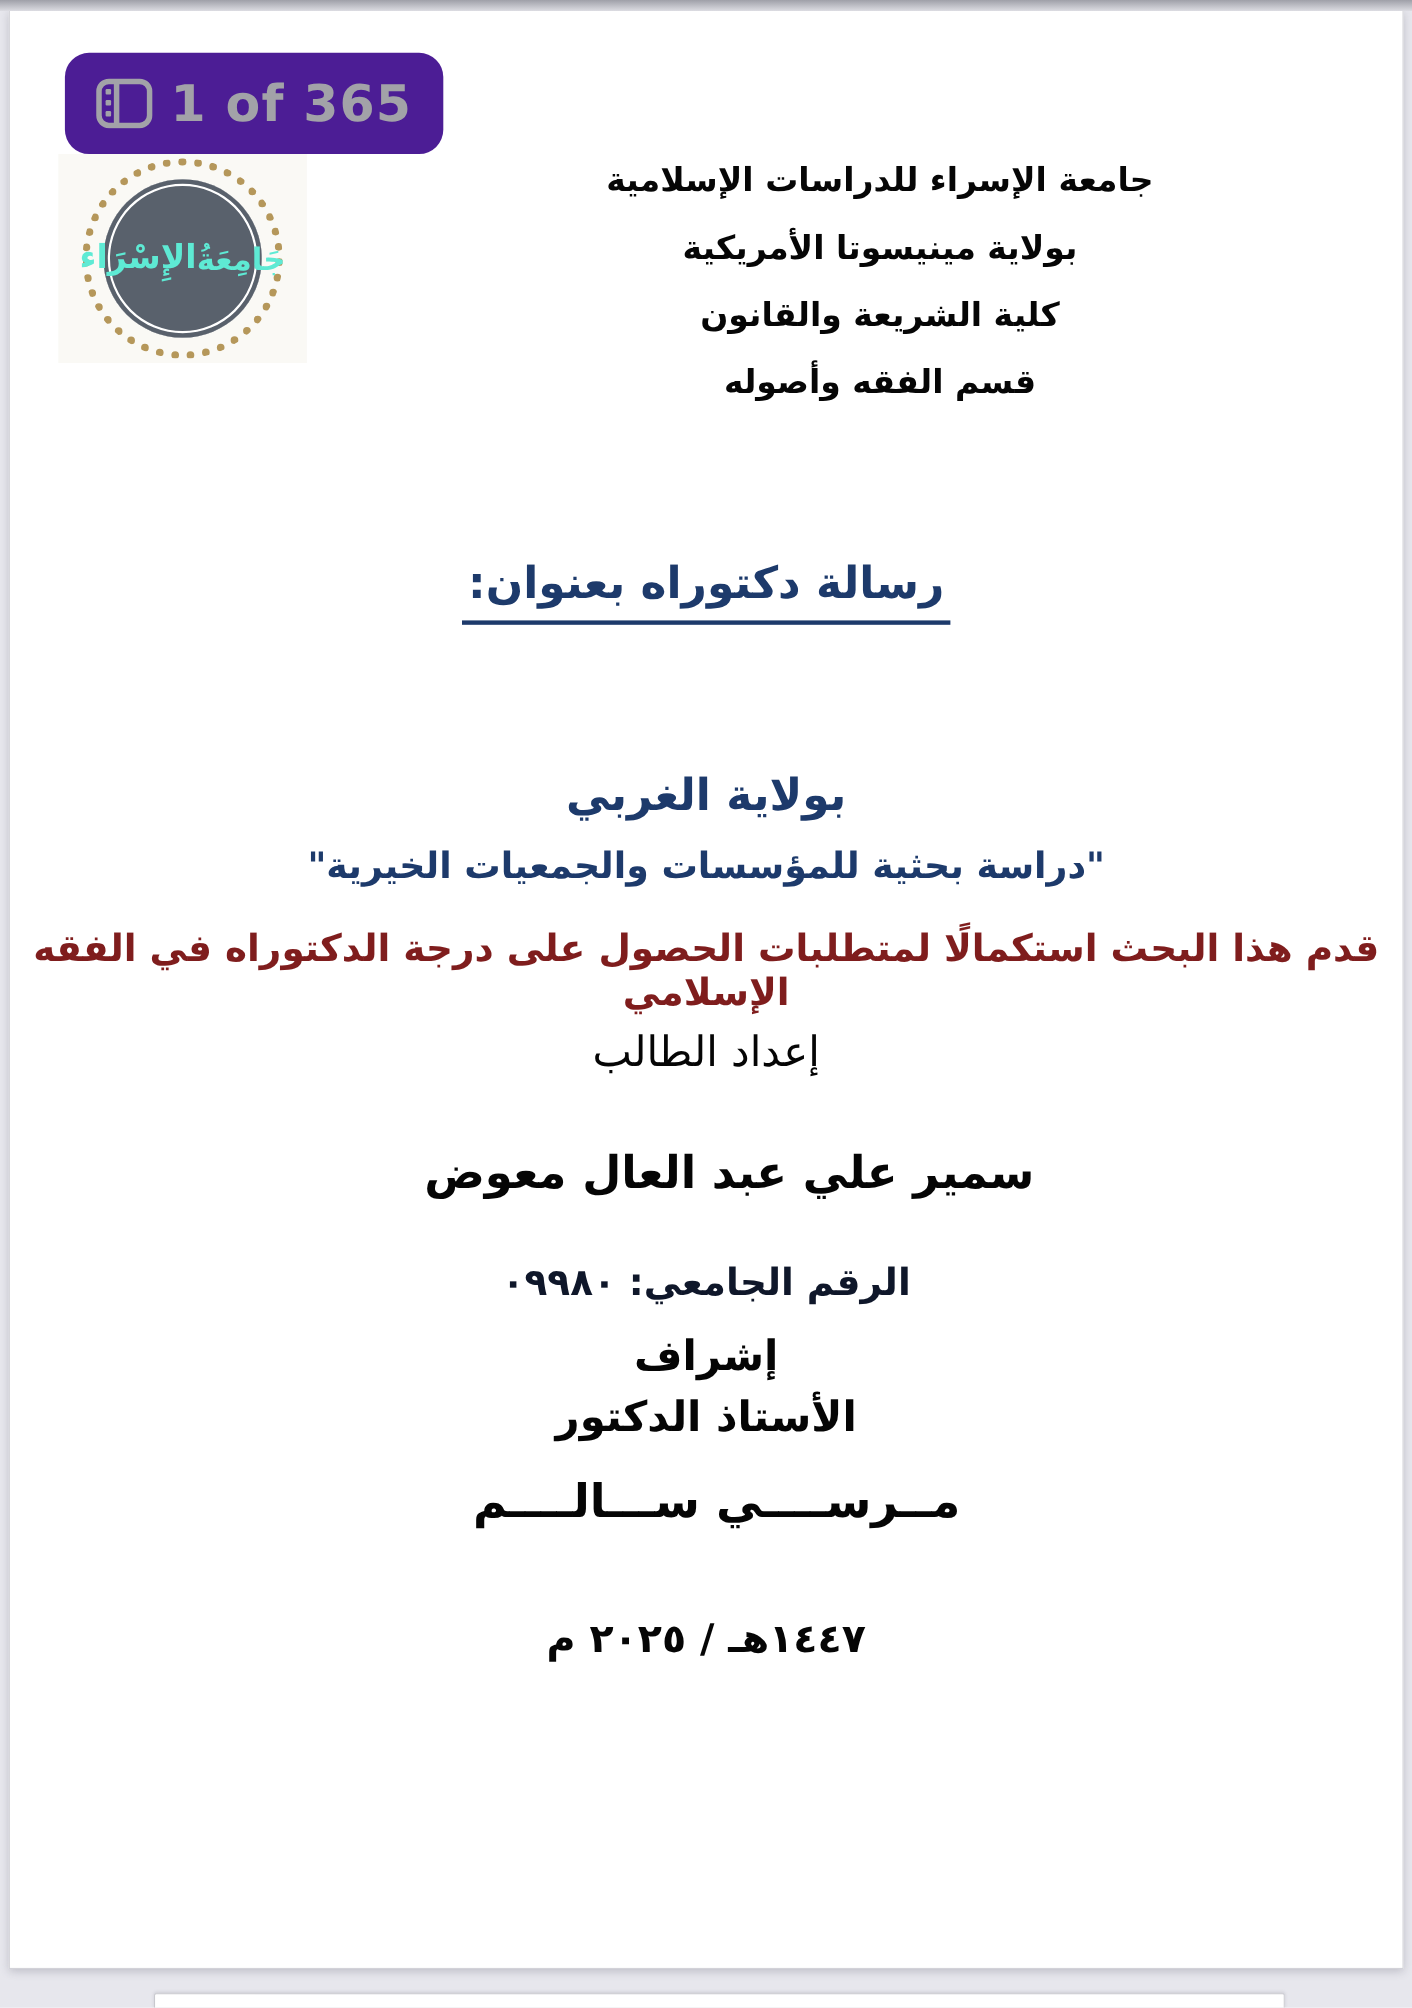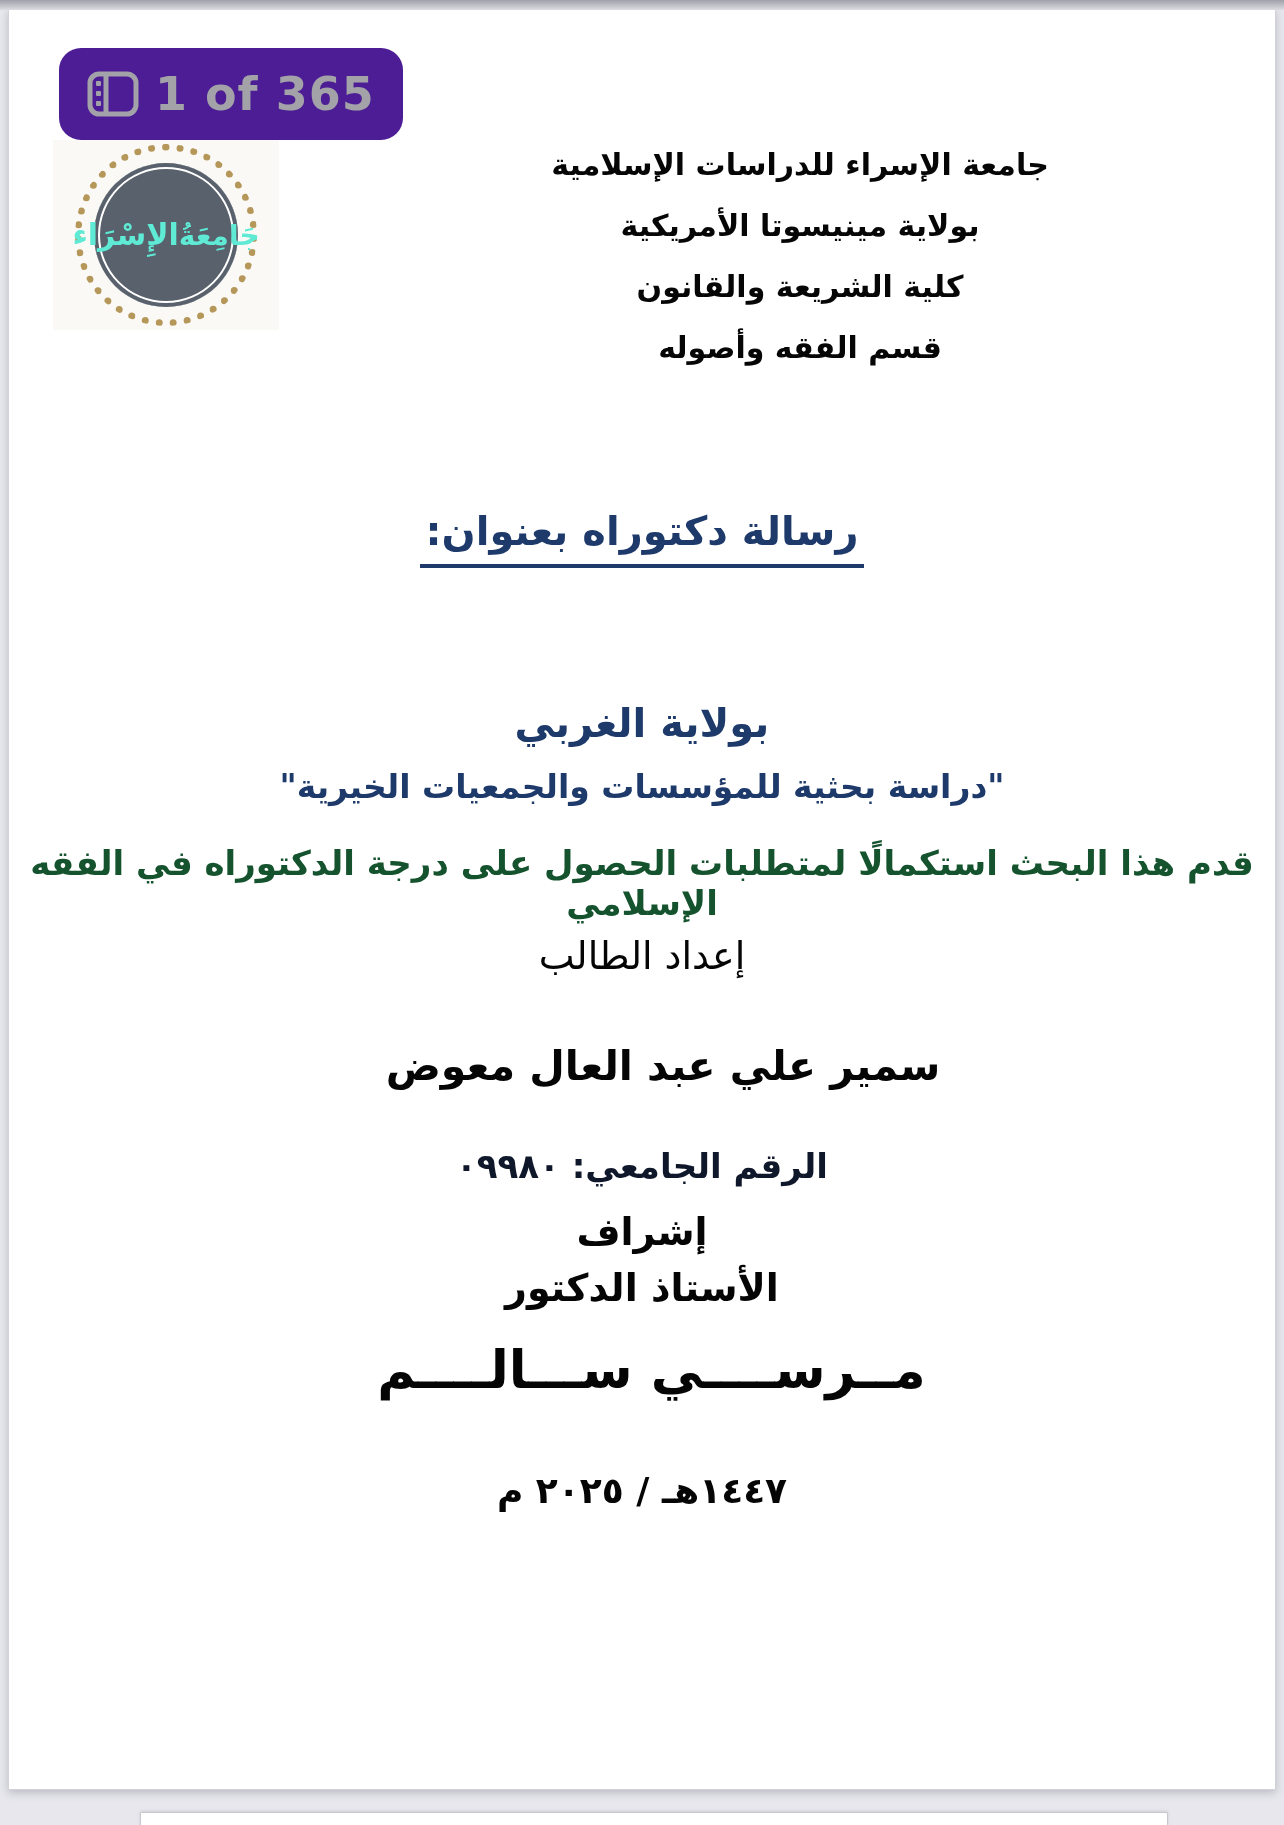--- a/index.html
+++ b/index.html
@@ -87,27 +87,27 @@
   .heading-thesis { top: 498px; font-size: 40px; font-weight: bold; }
   .heading-thesis span {
     display: inline-block;
     border-bottom: 4px solid #1d3a6b;
     padding: 0 6px 10px 6px;
     text-align: center;
   }
   .title-1 { top: 600px; font-size: 40px; font-weight: bold; }
   .title-2 { top: 690px; font-size: 40px; font-weight: bold; }
   .subtitle { top: 757px; font-size: 33px; font-weight: bold; }
-  .requirement { top: 833px; font-size: 34px; font-weight: bold; color: #14532d; }
+  .requirement { top: 833px; font-size: 34px; font-weight: bold; color: #7f1d1d; }
   .prepared-label { top: 924px; font-size: 38px; font-weight: normal; color: #050505; }
   .student-name { top: 1032px; font-size: 41px; font-weight: bold; color: #050505; padding-left: 42px; }
   .univ-id { top: 1136px; font-size: 34px; font-weight: bold; color: #0f172a; }
   .supervision-label { top: 1200px; font-size: 38px; font-weight: bold; color: #050505; }
   .supervisor-title { top: 1256px; font-size: 38px; font-weight: bold; color: #050505; }
-  .supervisor-name { top: 1330px; font-size: 52px; font-weight: bold; color: #050505; padding-left: 19px; }
+  .supervisor-name { top: 1330px; font-size: 42px; font-weight: bold; color: #050505; padding-left: 19px; }
   .date-line { top: 1460px; font-size: 36px; font-weight: bold; color: #050505; }
   
   .next-page {
     position: absolute; left: 140px; top: 1812px;
     width: 1028px; height: 14px;
     background: #ffffff;
     border: 1px solid #c8c8ce;
     border-bottom: none;
     border-radius: 2px 2px 0 0;
     box-shadow: 0 -1px 3px rgba(60,60,80,0.15);

